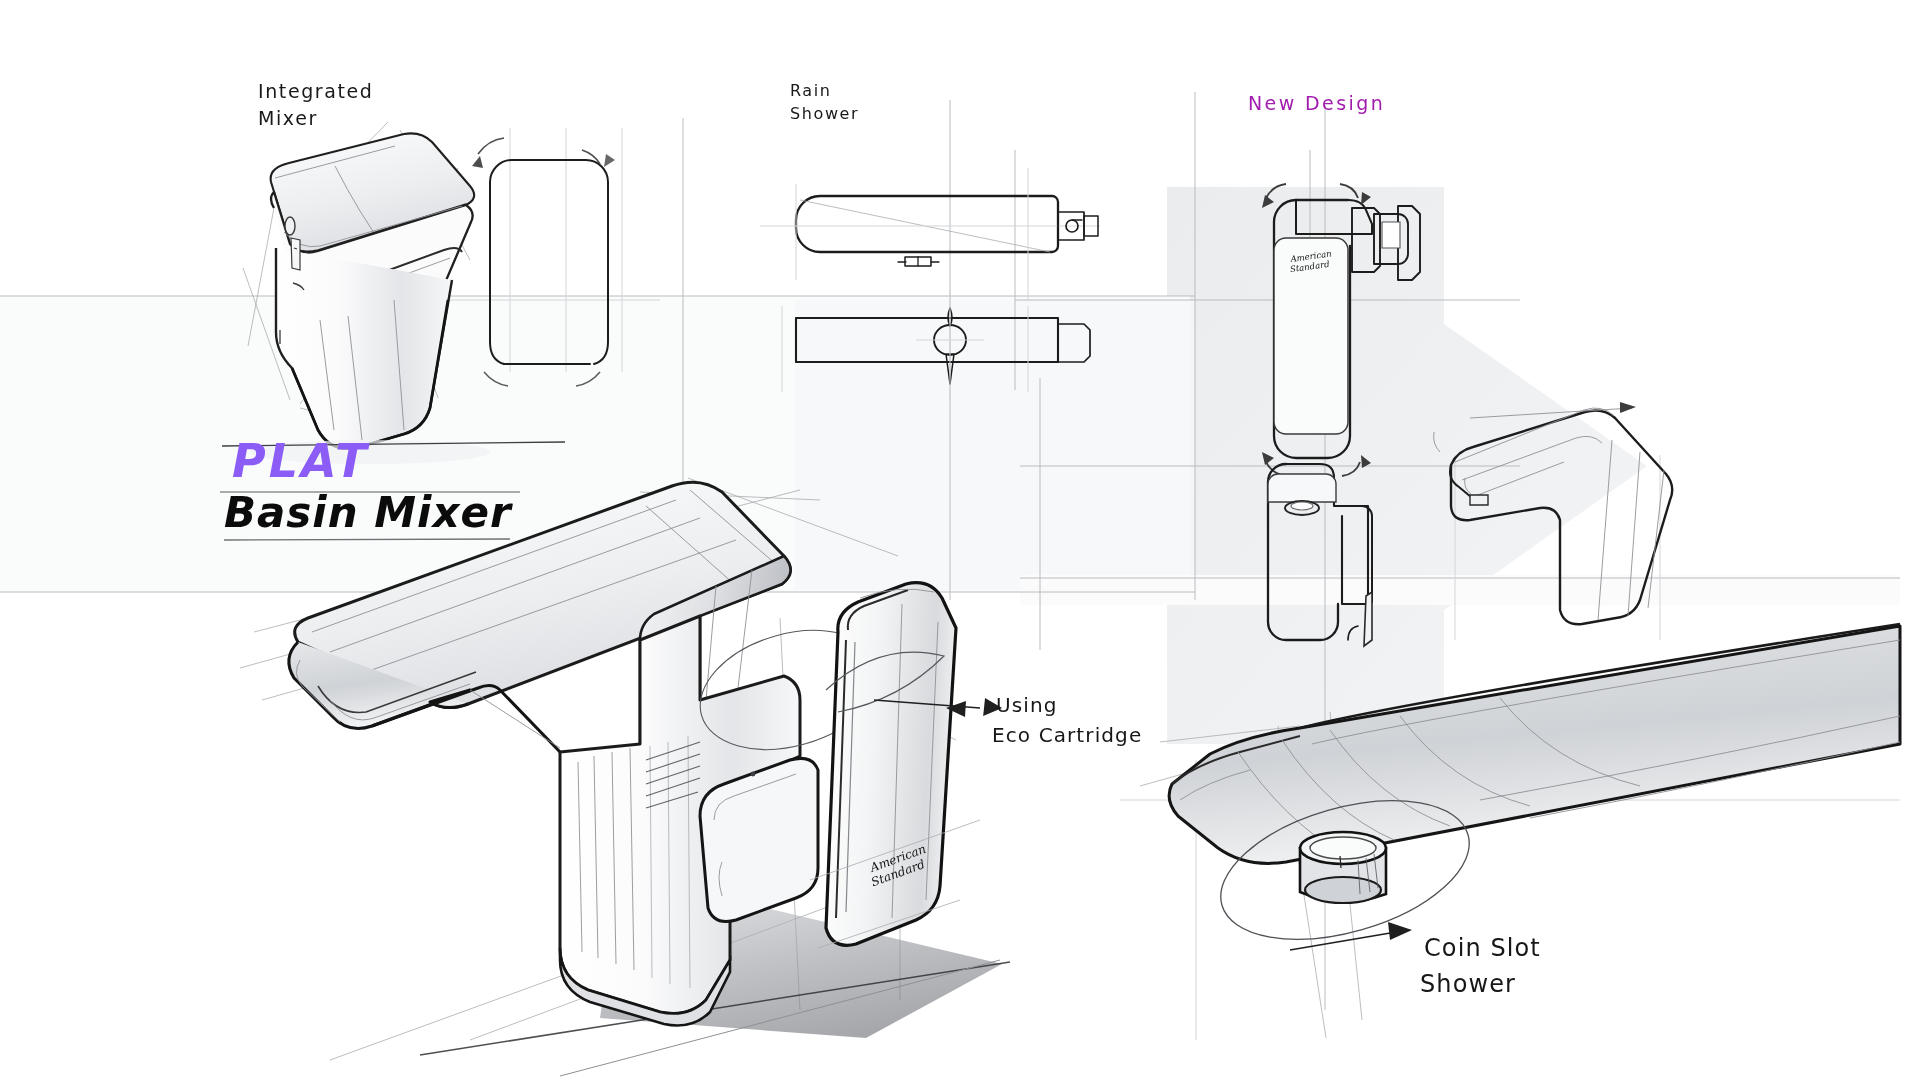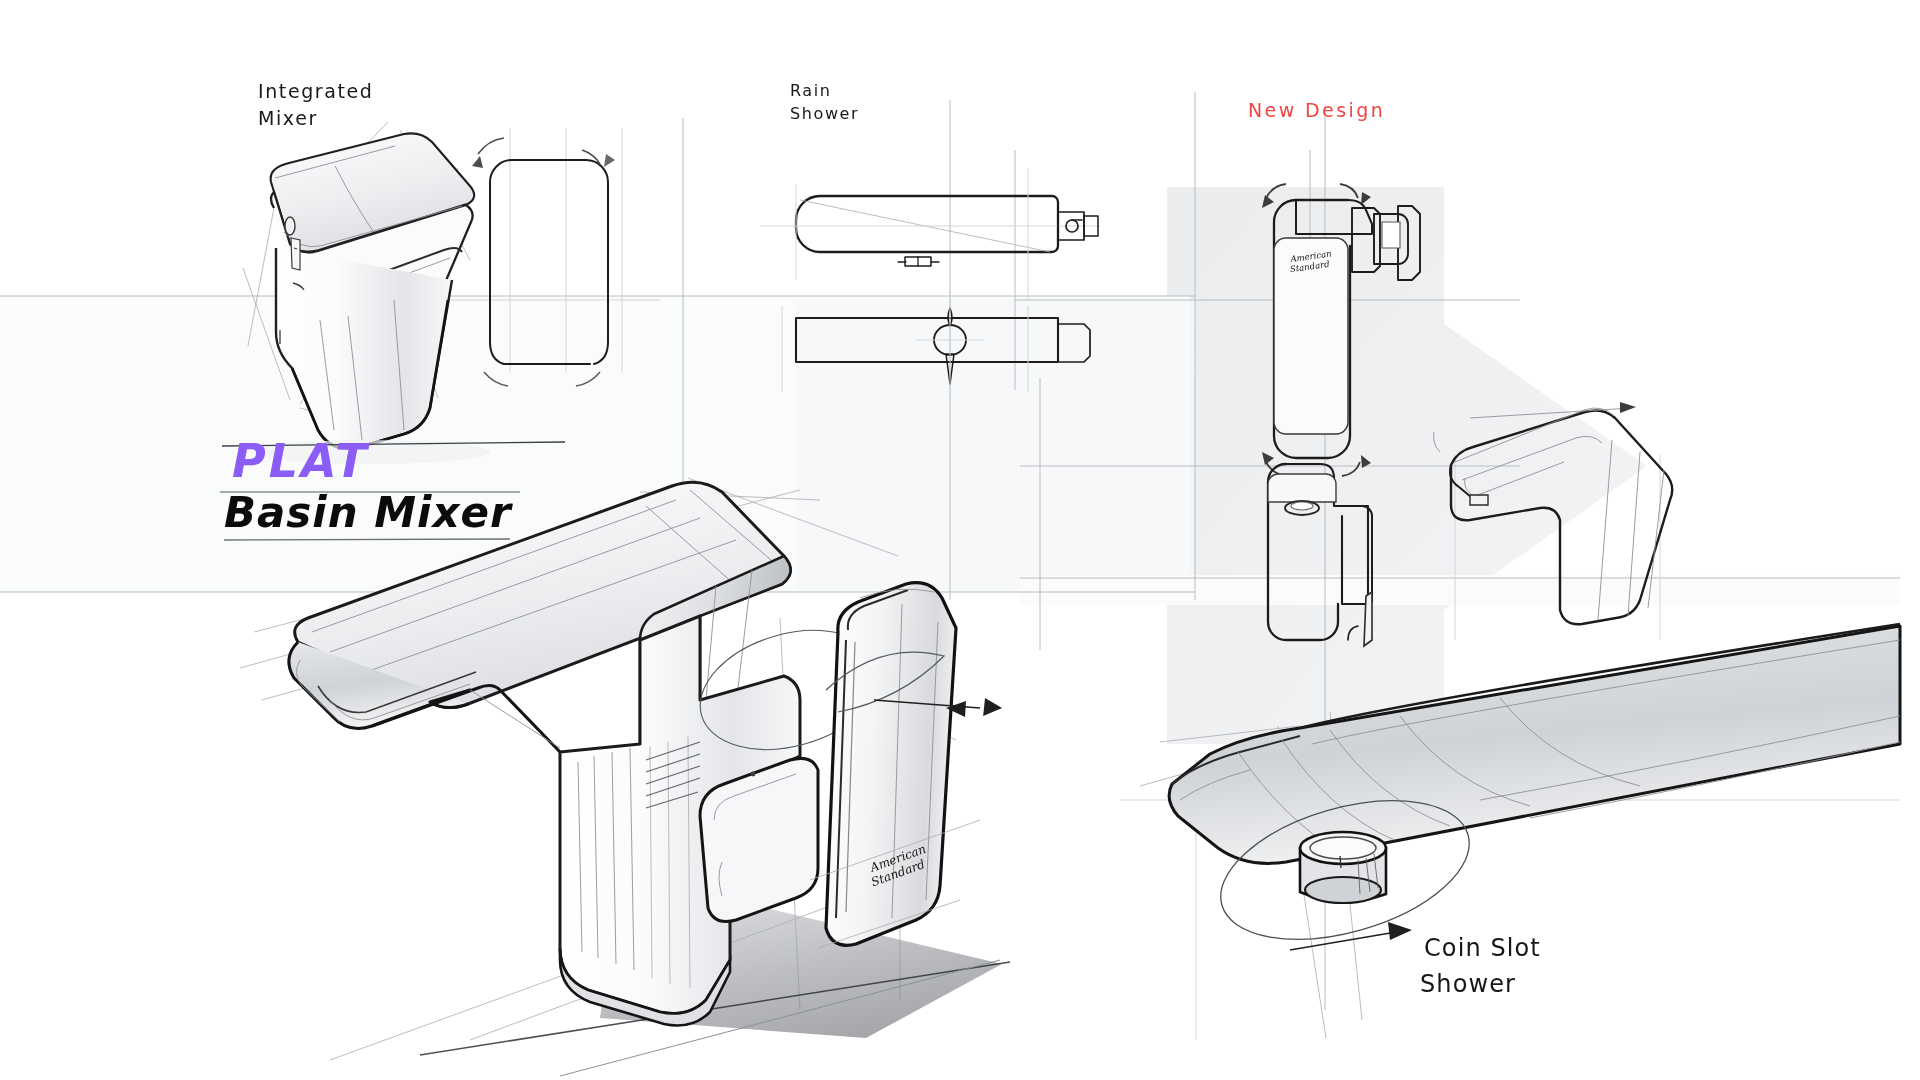--- a/index.html
+++ b/index.html
@@ -441,25 +441,29 @@
   <div style="position:absolute;left:258px;top:78px;line-height:1.42;color:#191919;font-size:19px;letter-spacing:1.6px;">
     <div>Integrated</div>
     <div>Mixer</div>
   </div>
 
   <div style="position:absolute;left:790px;top:80px;line-height:1.42;color:#191919;font-size:16px;letter-spacing:1.6px;">
     <div>Rain</div>
     <div>Shower</div>
   </div>
 
-  <div style="position:absolute;left:1248px;top:92px;color:#ef4444;font-size:19px;letter-spacing:2.4px;margin-top:7px;">New Design</div>
+  <div style="position:absolute;left:1248px;top:92px;color:#a21caf;font-size:19px;letter-spacing:2.4px;">New Design</div>
 
   <div style="position:absolute;left:232px;top:438px;color:#8b5cf6;font-size:46px;font-weight:bold;letter-spacing:3px;line-height:1;font-style:italic;">PLAT</div>
 
   <div style="position:absolute;left:224px;top:492px;color:#0b0b0b;font-size:42px;font-weight:bold;letter-spacing:1px;line-height:1;font-style:italic;text-align:center;">Basin Mixer</div>
 
+  <div style="position:absolute;left:996px;top:690px;line-height:1.5;color:#171717;font-size:20px;letter-spacing:1.1px;">
+    <div>Using</div>
+    <div style="margin-left:-4px">Eco Cartridge</div>
+  </div>
 
   <div style="position:absolute;left:1424px;top:930px;line-height:1.5;color:#171717;font-size:24px;letter-spacing:1.1px;">
     <div>Coin Slot</div>
     <div style="margin-left:-4px">Shower</div>
   </div>
 
 </div>
 
 </body></html>

